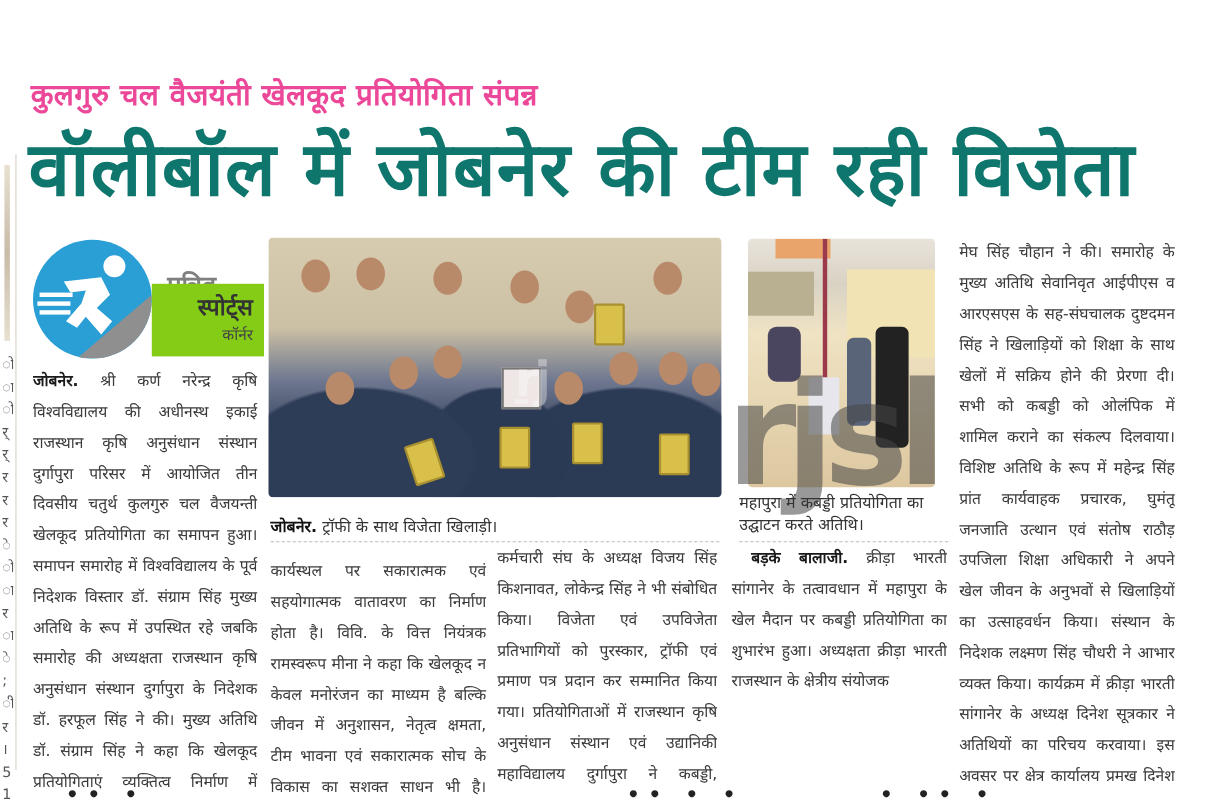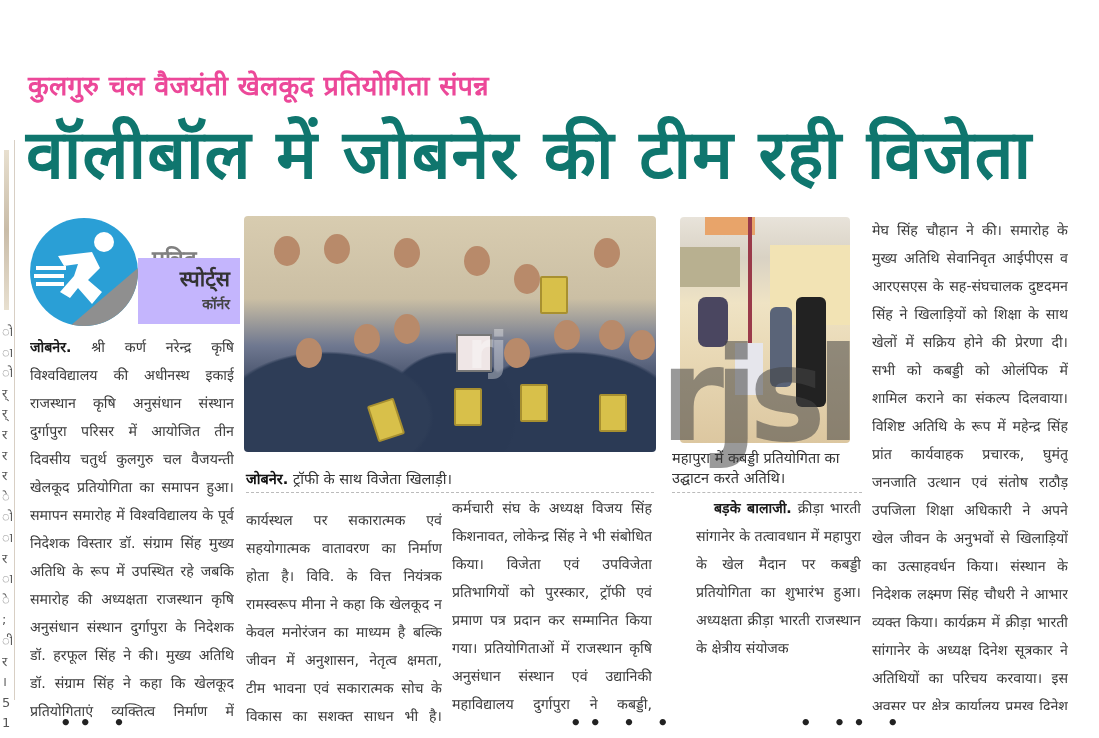--- a/index.html
+++ b/index.html
@@ -37,35 +37,35 @@
     .logo .circle {
       position: absolute; left: 2px; top: 6px; width: 108px; height: 108px;
       border-radius: 50%; background: #2a9fd6; overflow: hidden;
     }
     .logo .brand {
       position: absolute; left: 124px; top: 8px;
       font-size: 23px; font-weight: bold; color: #808080; margin-top: 22px;
     }
     .logo .box {
       position: absolute; left: 110px; top: 46px; width: 102px; height: 66px;
-      background: #c4b5fd;
+      background: #84cc16;
     }
     .logo .t1 {
       position: absolute; right: 10px; top: 6px; font-size: 21px; font-weight: bold; color: #333;
     }
     .logo .t2 {
-      position: absolute; right: 10px; top: 36px; font-size: 14px; font-weight: bold; color: #444;
+      position: absolute; right: 10px; top: 36px; font-size: 14px; font-weight: normal; color: #444;
     }
     .col {
       position: absolute; font-size: 14.2px; line-height: 28px; color: #3a3a3a;
       text-align: justify;
     }
     .col p { margin: 0; }
     .col b { color: #1a1a1a; }
-    .col .indent { text-indent: 18px; margin-left: 31px; }
+    .col .indent { text-indent: 18px; }
     .photo {
       position: absolute; overflow: hidden; border-radius: 4px;
     }
     .photo1 {
       left: 244px; top: 216px; width: 412px; height: 236px;
       background:
         radial-gradient(ellipse at 20% 85%, #2e3d57 0 22%, transparent 23%),
         radial-gradient(ellipse at 50% 85%, #2a3954 0 22%, transparent 23%),
         radial-gradient(ellipse at 80% 85%, #2b3a55 0 22%, transparent 23%),
         linear-gradient(180deg, #d8ccb0 0%, #cbbfa4 35%, #6f7890 55%, #38445e 75%, #2c3650 100%);
@@ -85,22 +85,22 @@
     .caption {
       position: absolute; font-size: 14.5px; color: #333;
       border-bottom: 1px dashed #bbb; padding-bottom: 4px;
     }
     .caption b { color: #111; }
     .watermark {
       position: absolute; left: 660px; top: 330px; font-size: 130px; font-weight: bold;
       color: rgba(70,70,70,0.55); line-height: 1; letter-spacing: -10px;
     }
     .watermark2 {
-      position: absolute; left: 468px; top: 320px; font-size: 52px; font-weight: bold;
-      color: rgba(255,255,255,0.35); letter-spacing: -4px;
+      position: absolute; left: 468px; top: 320px; font-size: 44px; font-weight: bold;
+      color: rgba(255,255,255,0.35); letter-spacing: -4px; text-decoration: underline;
     }
     .bottom-dots {
       position: absolute; top: 718px; height: 10px; font-size: 18px; font-weight: bold; color: #222;
       letter-spacing: 8px; overflow: hidden; line-height: 10px;
     }
   </style>
 </head>
 <body>
 
 <div class="left-strip">

